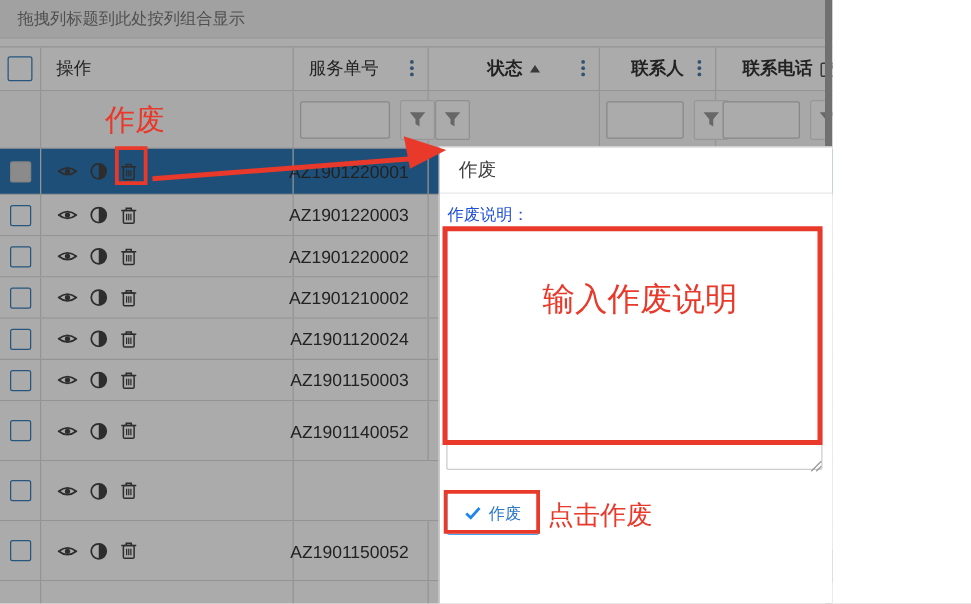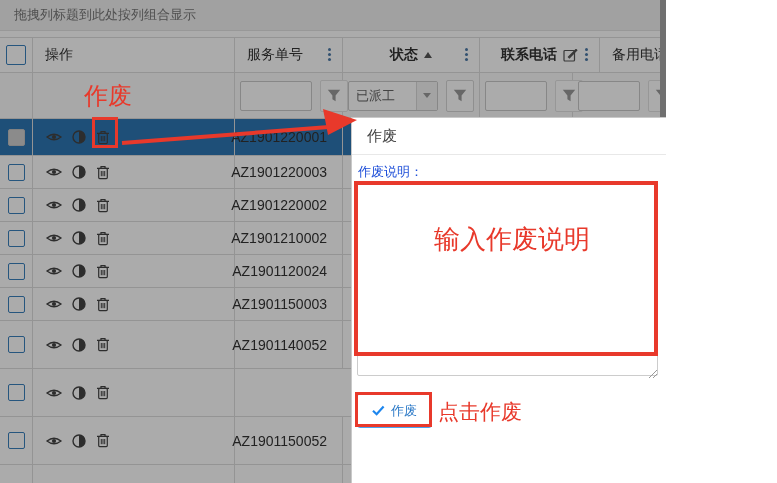--- a/index.html
+++ b/index.html
@@ -151,20 +151,26 @@
         <span class="hlabel">服务单号</span>
         <span class="dots"></span>
       </div>
       <div class="cell col-status center">
         <span class="hlabel">
           <span>状态</span>
           <span class="sort-asc"></span>
         </span>
         <span class="dots"></span>
       </div>
+      <div class="cell col-contact center">
+        <span class="hlabel">
+            <span>联系人</span>
+          </span>
+        <span class="dots"></span>
+      </div>
       <div class="cell col-phone center">
         <span class="hlabel">
           <span>联系电话</span>
           <span class="pencil">
               <svg width="15" height="14">
                 <use href="#i-pencil"></use>
               </svg>
             </span>
         </span>
         <span class="dots"></span>
@@ -179,26 +185,20 @@
       <div class="cell col-op"></div>
       <div class="cell col-order">
         <input class="f-input w72" style="">
         <span class="funnel-btn plain">
             <svg width="14" height="13">
               <use href="#i-funnel"></use>
             </svg>
           </span>
       </div>
       <div class="cell col-status">
-        <span class="dropdown">
-          <span class="dd-text">已派工</span>
-          <span class="dd-btn">
-              <span class="caret"></span>
-            </span>
-        </span>
         <span class="funnel-btn">
             <svg width="14" height="13">
               <use href="#i-funnel"></use>
             </svg>
           </span>
       </div>
       <div class="cell col-contact">
         <input class="f-input w62" style="">
         <span class="funnel-btn plain">
             <svg width="14" height="13">

